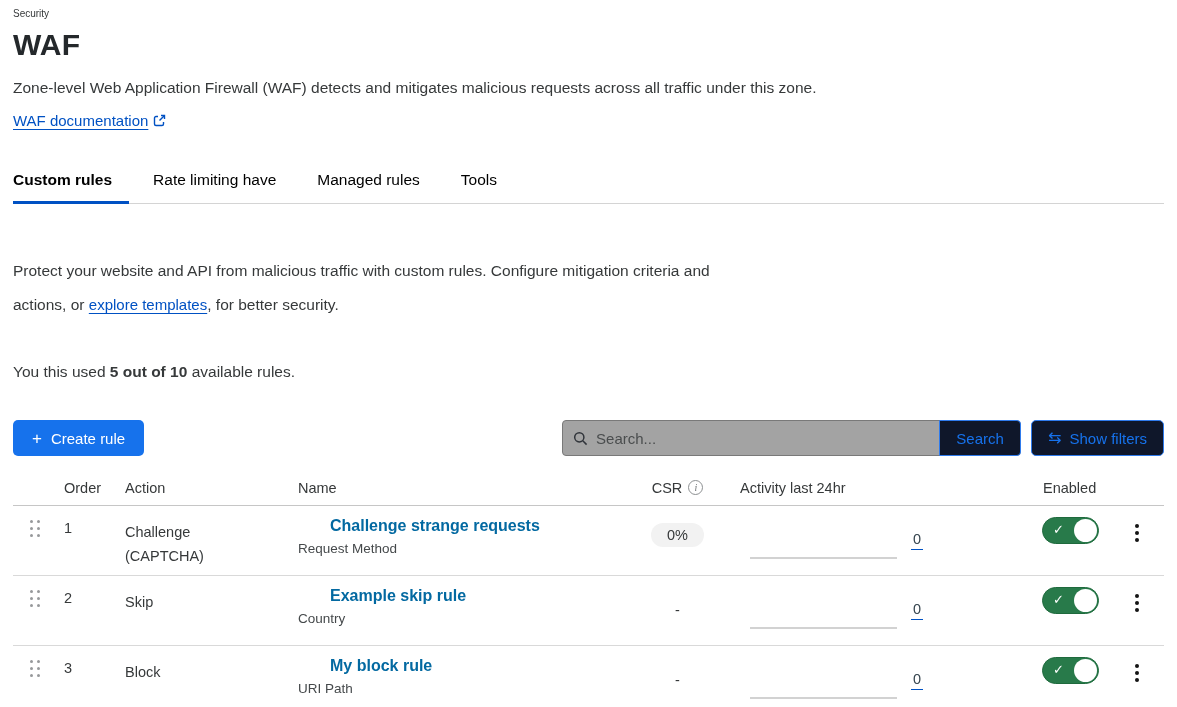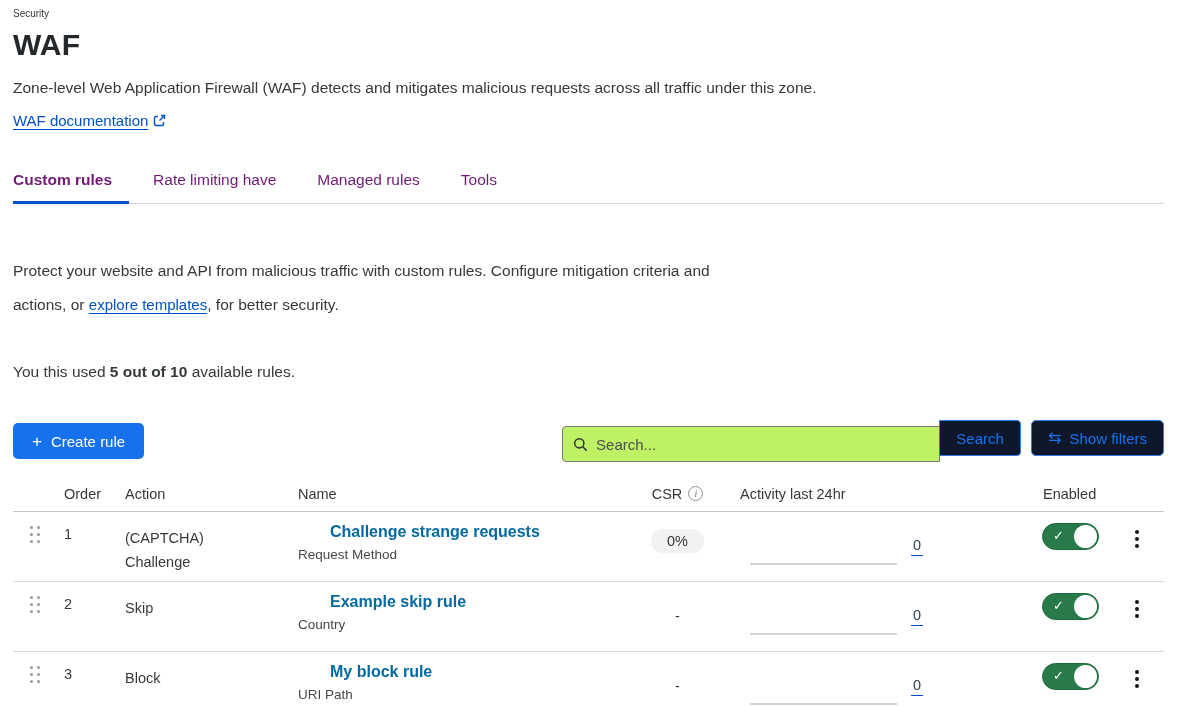--- a/index.html
+++ b/index.html
@@ -16,41 +16,41 @@
   
   .crumb { padding-top: 8px; font-size: 10px; font-weight: 500; color: #36393a; }
   .title { margin-top: 9px; font-size: 30px; font-weight: 700; color: #24282b; letter-spacing: .2px; }
   .desc  { margin-top: 17px; font-size: 15.5px; color: #36393a; }
   .doclink-row { margin-top: 15px; }
   a.link { color: #0051c3; text-decoration: underline; text-underline-offset: 3px; cursor: pointer; font-size: 15px; }
   .ext-icon { display: inline-block; vertical-align: -1px; margin-left: 5px; color: #0051c3; }
 
   
   .tabs { margin-top: 30px; border-bottom: 1px solid #d4d4d4; display: flex; }
-  .tab { position: relative; font-size: 15.5px; color: #701a75; padding: 10px 17px 14px 0; margin-right: 24px; cursor: pointer; }
+  .tab { position: relative; font-size: 15.5px; color: #000000; padding: 10px 17px 14px 0; margin-right: 24px; cursor: pointer; }
   .tab.active { font-weight: 700; }
   .tab.active::after { content: ""; position: absolute; left: 0; right: 0; bottom: -1px; height: 3px; background: #0051c3; }
 
   
   .intro { margin-top: 50px; font-size: 15.5px; line-height: 34px; max-width: 735px; color: #36393a; }
   .usage { margin-top: 41px; font-size: 15.5px; }
   .usage b { font-weight: 700; }
 
   
   .toolbar { margin-top: 39px; display: flex; align-items: center; }
   .btn-primary {
     display: inline-flex; align-items: center; gap: 9px;
     background: #1672ec; color: #fff; border: none; border-radius: 5px;
     height: 36px; padding: 0 19px; font-size: 15px; font-family: inherit; cursor: pointer;
   }
   .plus { font-size: 17px; font-weight: 400; line-height: 1; }
   .toolbar-right { margin-left: auto; display: flex; align-items: stretch; }
   .searchbox {
     display: flex; align-items: center; width: 378px; height: 36px;
-    border: 1px solid #797979; border-radius: 4px 0 0 4px; background: #bef264; padding: 0 10px; margin-top: 6px;
+    border: 1px solid #797979; border-radius: 4px 0 0 4px; background: #a3a3a3; padding: 0 10px;
   }
   .searchbox svg { flex: none; }
   .searchbox input {
     border: none; outline: none; font-size: 15px; font-family: inherit;
     color: #36393a; margin-left: 8px; width: 100%; background: transparent;
   }
   .searchbox input::placeholder { color: #4a4d4e; }
   .btn-outline {
     display: inline-flex; align-items: center; justify-content: center; gap: 8px;
     background: #0f172a; color: #1672ec; border: 1px solid #2f7bec; border-radius: 4px;
@@ -177,22 +177,22 @@
           <i></i>
           <i></i>
           <i></i>
           <i></i>
           <i></i>
           <i></i>
         </div>
       </div>
     <div class="c-order">1</div>
     <div class="c-action">
+        <span>Challenge</span>
         <span>(CAPTCHA)</span>
-        <span>Challenge</span>
       </div>
     <div class="c-name">
       <a class="rule-name">Challenge strange requests</a>
       <span class="rule-field">Request Method</span>
     </div>
     <div class="c-csr">
         <span class="badge">0%</span>
       </div>
     <div class="c-activity">
       <div class="spark"></div>

